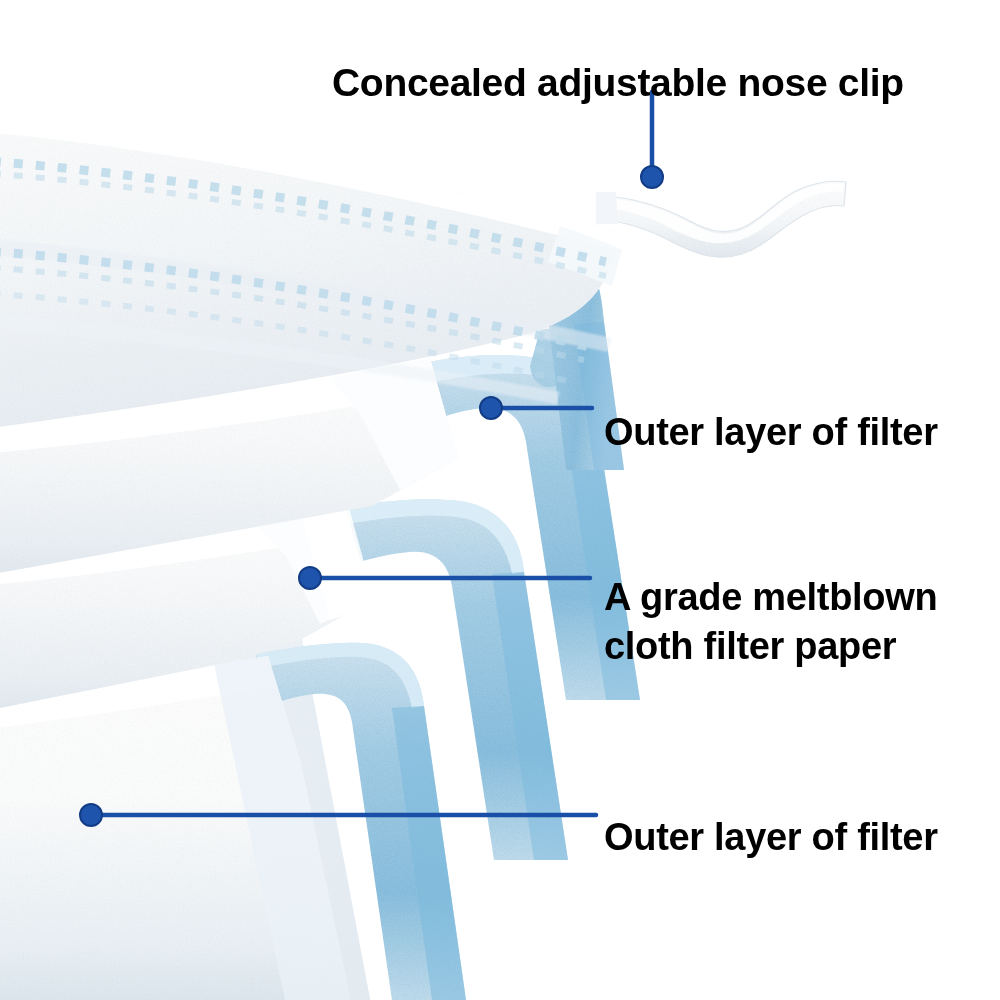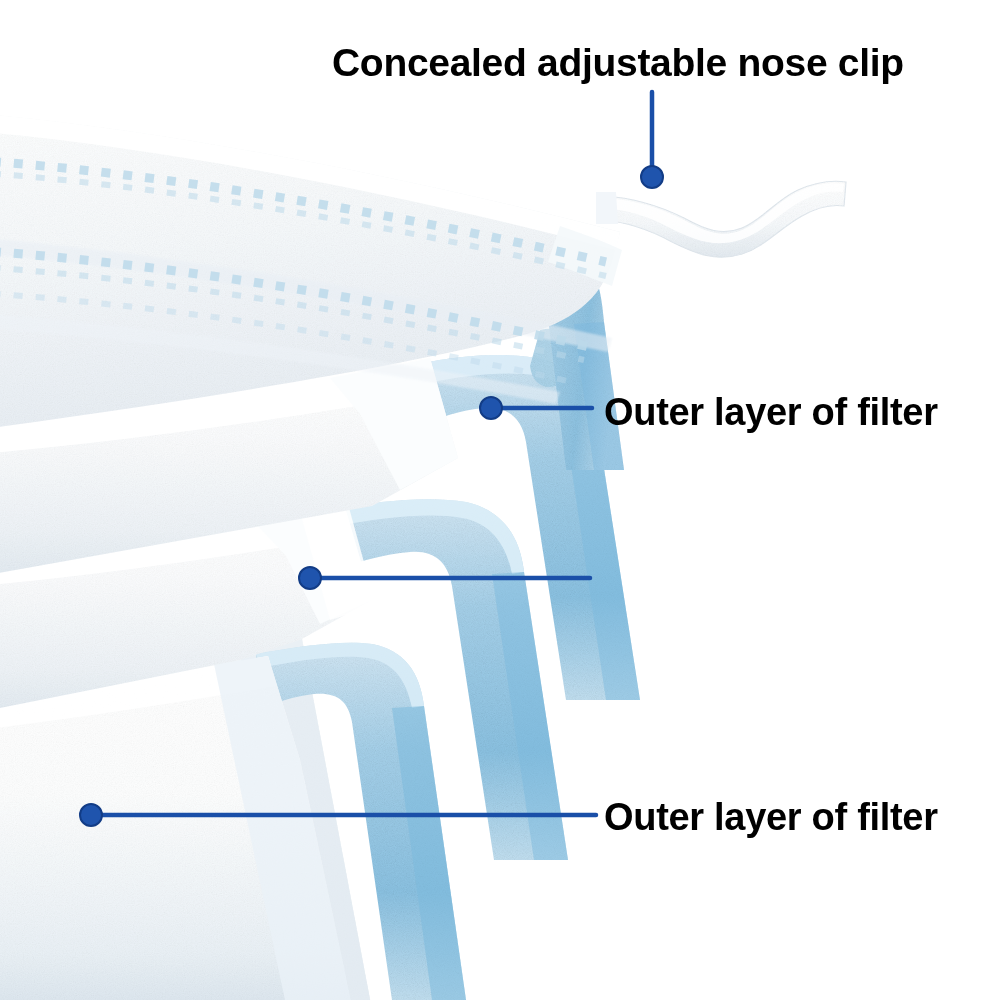--- a/index.html
+++ b/index.html
@@ -30,20 +30,21 @@
     pointer-events: none;
   }
   .callout-label {
     position: absolute;
     color: #000000;
     font-weight: bold;
     font-family: "Liberation Sans", sans-serif;
     letter-spacing: -0.3px;
     line-height: 1.30;
     white-space: pre-line;
+    margin-top: 20px;
   }
   #label-nose {
     left: 332px;
     top: 38px;
     font-size: 39px;
   }
   #label-outer-top {
     left: 604px;
     top: 388px;
     font-size: 38px;
@@ -326,16 +327,18 @@
     <g stroke="#1a4fa8" stroke-width="4.5" stroke-linecap="round" fill="none">
       <line x1="97" y1="815" x2="596" y2="815"></line>
     </g>
     <circle cx="91" cy="815" r="11" fill="#1f54ad" stroke="#123c86" stroke-width="2"></circle>
   </svg>
 
   <div class="callout-label" id="label-nose">Concealed adjustable nose clip</div>
 
   <div class="callout-label" id="label-outer-top">Outer layer of filter</div>
 
+  <div class="callout-label" id="label-meltblown">A grade meltblown
+cloth filter paper</div>
 
   <div class="callout-label" id="label-outer-bottom">Outer layer of filter</div>
 
 </div>
 
 </body></html>

